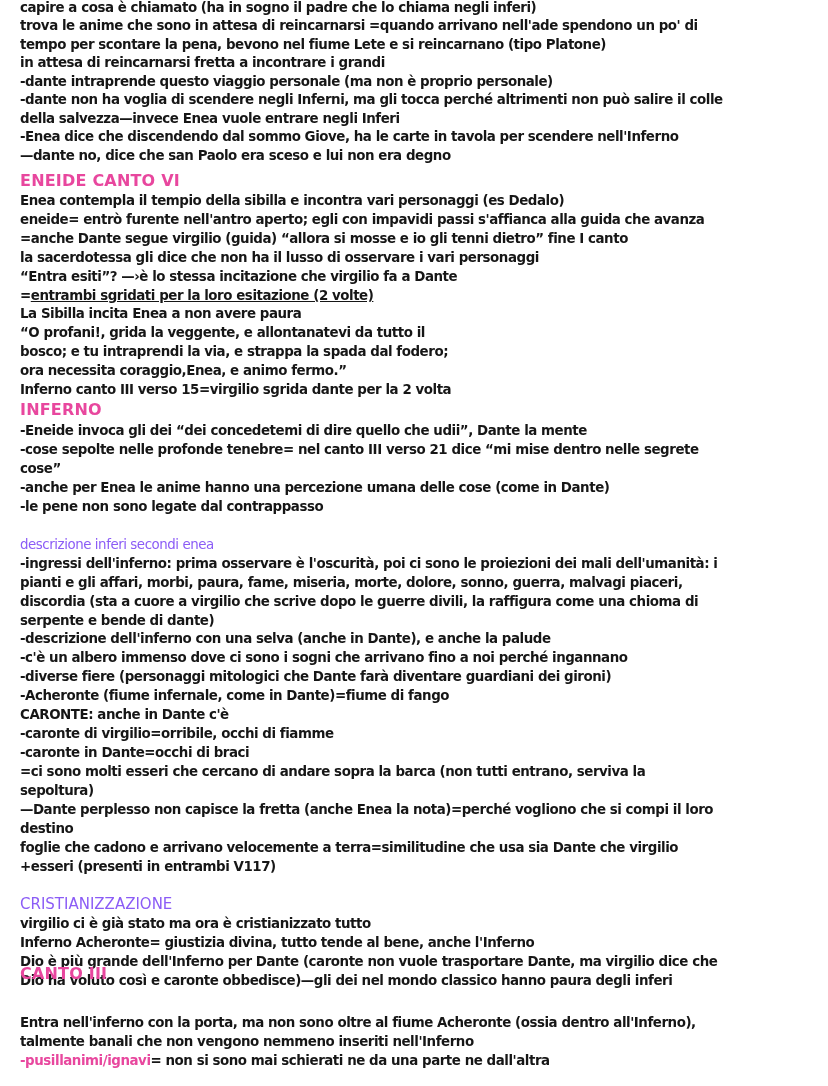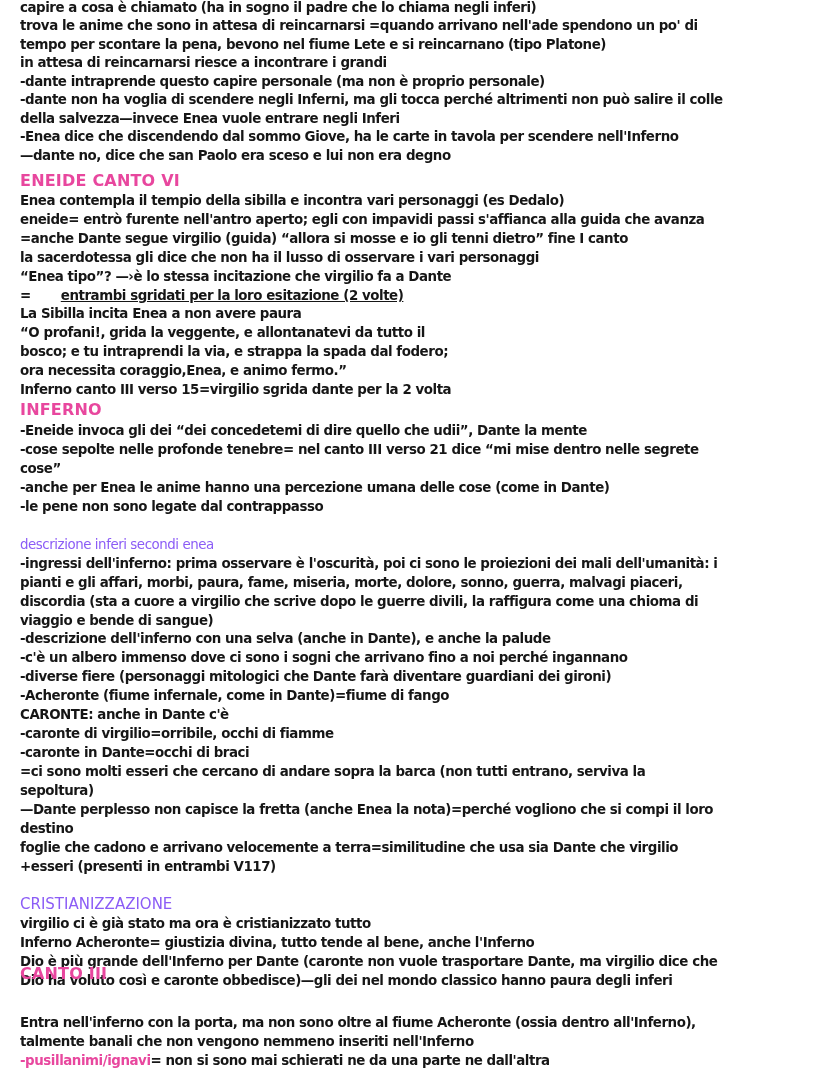--- a/index.html
+++ b/index.html
@@ -42,64 +42,64 @@
       position: absolute;
       left: 0;
       white-space: nowrap;
       font-size: 13.4px;
       font-weight: normal;
       letter-spacing: -0.45px;
       line-height: 19px;
       color: #8b5cf6;
     }
     .pink { color: #e8479e; }
-    .u { text-decoration: underline; margin-left: 30px; }
+    .u { text-decoration: underline; }
   </style>
 </head>
 <body>
 
 <div class="page">
 
   <div class="line" style="top:-2px">capire a cosa è chiamato (ha in sogno il padre che lo chiama negli inferi)</div>
   <div class="line" style="top:16px">trova le anime che sono in attesa di reincarnarsi =quando arrivano nell'ade spendono un po' di</div>
   <div class="line" style="top:35px">tempo per scontare la pena, bevono nel fiume Lete e si reincarnano (tipo Platone)</div>
-  <div class="line" style="top:53px">in attesa di reincarnarsi riesce a incontrare i grandi</div>
-  <div class="line" style="top:72px">-dante intraprende questo capire personale (ma non è proprio personale)</div>
+  <div class="line" style="top:53px">in attesa di reincarnarsi fretta a incontrare i grandi</div>
+  <div class="line" style="top:72px">-dante intraprende questo viaggio personale (ma non è proprio personale)</div>
   <div class="line" style="top:90px">-dante non ha voglia di scendere negli Inferni, ma gli tocca perché altrimenti non può salire il colle</div>
   <div class="line" style="top:109px">della salvezza—invece Enea vuole entrare negli Inferi</div>
   <div class="line" style="top:127px">-Enea dice che discendendo dal sommo Giove, ha le carte in tavola per scendere nell'Inferno</div>
   <div class="line" style="top:146px">—dante no, dice che san Paolo era sceso e lui non era degno</div>
 
   <div class="heading" style="top:171px">ENEIDE CANTO VI</div>
   <div class="line" style="top:191px">Enea contempla il tempio della sibilla e incontra vari personaggi (es Dedalo)</div>
   <div class="line" style="top:210px">eneide= entrò furente nell'antro aperto; egli con impavidi passi s'affianca alla guida che avanza</div>
   <div class="line" style="top:229px">=anche Dante segue virgilio (guida) “allora si mosse e io gli tenni dietro” fine I canto</div>
   <div class="line" style="top:248px">la sacerdotessa gli dice che non ha il lusso di osservare i vari personaggi</div>
-  <div class="line" style="top:267px">“Enea tipo”? —›è lo stessa incitazione che virgilio fa a Dante</div>
+  <div class="line" style="top:267px">“Entra esiti”? —›è lo stessa incitazione che virgilio fa a Dante</div>
   <div class="line" style="top:286px">
     <span>=</span><span class="u">entrambi sgridati per la loro esitazione (2 volte)</span>
   </div>
   <div class="line" style="top:304px">La Sibilla incita Enea a non avere paura</div>
   <div class="line" style="top:323px">“O profani!, grida la veggente, e allontanatevi da tutto il</div>
   <div class="line" style="top:342px">bosco; e tu intraprendi la via, e strappa la spada dal fodero;</div>
   <div class="line" style="top:361px">ora necessita coraggio,Enea, e animo fermo.”</div>
   <div class="line" style="top:380px">Inferno canto III verso 15=virgilio sgrida dante per la 2 volta</div>
 
   <div class="heading" style="top:400px">INFERNO</div>
   <div class="line" style="top:421px">-Eneide invoca gli dei “dei concedetemi di dire quello che udii”, Dante la mente</div>
   <div class="line" style="top:440px">-cose sepolte nelle profonde tenebre= nel canto III verso 21 dice “mi mise dentro nelle segrete</div>
   <div class="line" style="top:459px">cose”</div>
   <div class="line" style="top:478px">-anche per Enea le anime hanno una percezione umana delle cose (come in Dante)</div>
   <div class="line" style="top:497px">-le pene non sono legate dal contrappasso</div>
 
   <div class="subheading" style="top:535px">descrizione inferi secondi enea</div>
   <div class="line" style="top:554px">-ingressi dell'inferno: prima osservare è l'oscurità, poi ci sono le proiezioni dei mali dell'umanità:  i</div>
   <div class="line" style="top:573px">pianti e gli affari, morbi, paura, fame, miseria, morte, dolore, sonno, guerra, malvagi piaceri,</div>
   <div class="line" style="top:592px">discordia (sta a cuore a virgilio che scrive dopo le guerre divili, la raffigura come una chioma di</div>
-  <div class="line" style="top:611px">viaggio e bende di sangue)</div>
+  <div class="line" style="top:611px">serpente e bende di dante)</div>
   <div class="line" style="top:629px">-descrizione dell'inferno con una selva (anche in Dante), e anche la palude</div>
   <div class="line" style="top:648px">-c'è un albero immenso dove ci sono i sogni che arrivano fino a noi perché ingannano</div>
   <div class="line" style="top:667px">-diverse fiere (personaggi mitologici che Dante farà diventare guardiani dei gironi)</div>
   <div class="line" style="top:686px">-Acheronte (fiume infernale, come in Dante)=fiume di fango</div>
   <div class="line" style="top:705px">CARONTE: anche in Dante c'è</div>
   <div class="line" style="top:724px">-caronte di virgilio=orribile, occhi di fiamme</div>
   <div class="line" style="top:743px">-caronte in Dante=occhi di braci</div>
   <div class="line" style="top:762px">=ci sono molti esseri che cercano di andare sopra la barca (non tutti entrano, serviva la</div>
   <div class="line" style="top:781px">sepoltura)</div>
   <div class="line" style="top:800px">—Dante perplesso non capisce la fretta (anche Enea la nota)=perché vogliono che si compi il loro</div>

